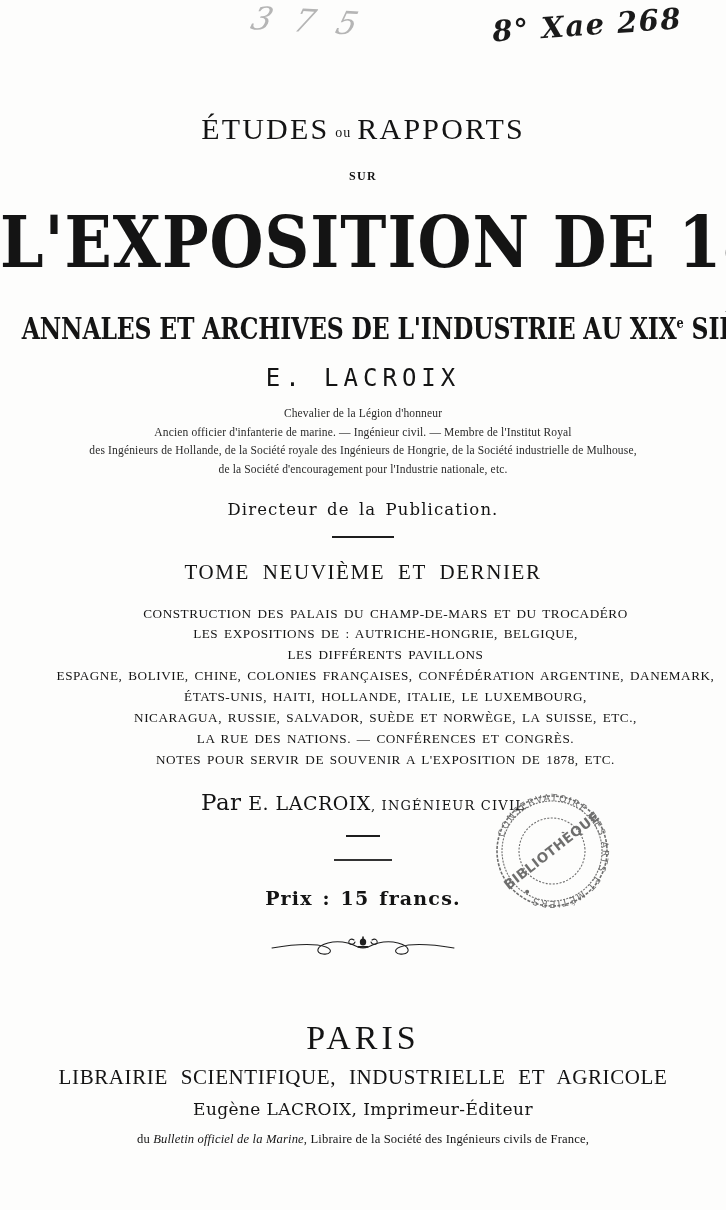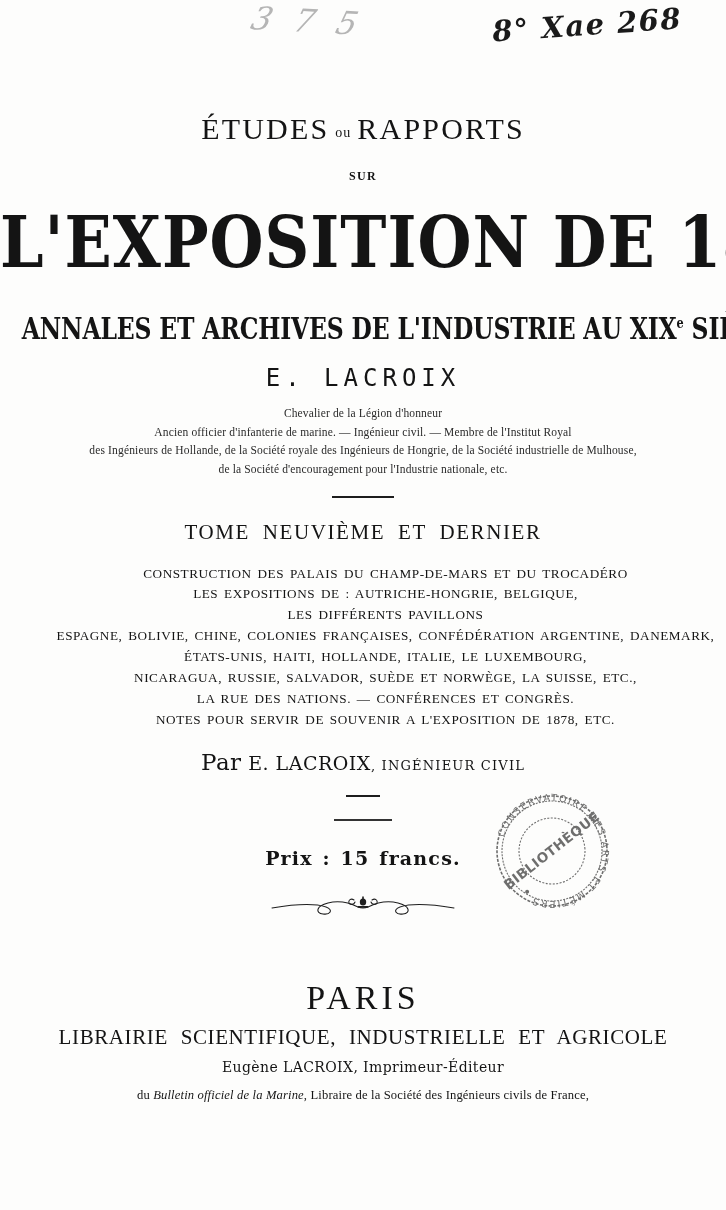--- a/index.html
+++ b/index.html
@@ -211,21 +211,21 @@
     letter-spacing: 4px;
   }
   #librairie {
     margin-top: 8px;
     font-size: 21px;
     letter-spacing: .6px;
     word-spacing: 7px;
   }
   #eugene {
     margin-top: 9px;
-    font-size: 14px;
+    font-size: 17px;
     letter-spacing: .4px;
     font-family: "DejaVu Serif", serif;
   }
   #pub-sub {
     margin-top: 10px;
   }
   #pub-sub .pline {
     font-size: 12.6px;
     line-height: 1.72;
     letter-spacing: .15px;
@@ -270,20 +270,21 @@
 
   <div class="line" id="author-name">E. LACROIX</div>
 
   <div id="credentials">
     <div class="line cred">Chevalier de la Légion d'honneur</div>
     <div class="line cred">Ancien officier d'infanterie de marine. — Ingénieur civil. — Membre de l'Institut Royal</div>
     <div class="line cred">des Ingénieurs de Hollande, de la Société royale des Ingénieurs de Hongrie, de la Société industrielle de Mulhouse,</div>
     <div class="line cred">de la Société d'encouragement pour l'Industrie nationale, etc.</div>
   </div>
 
+  <div class="line" id="directeur">Directeur de la Publication.</div>
 
   <hr class="rule" id="rule-1">
 
   <div class="line" id="tome">TOME NEUVIÈME ET DERNIER</div>
 
   <div id="contents">
     <div class="line cline">CONSTRUCTION DES PALAIS DU CHAMP-DE-MARS ET DU TROCADÉRO</div>
     <div class="line cline">LES EXPOSITIONS DE : AUTRICHE-HONGRIE, BELGIQUE,</div>
     <div class="line cline">LES DIFFÉRENTS PAVILLONS</div>
     <div class="line cline">ESPAGNE, BOLIVIE, CHINE, COLONIES FRANÇAISES, CONFÉDÉRATION ARGENTINE, DANEMARK,</div>

